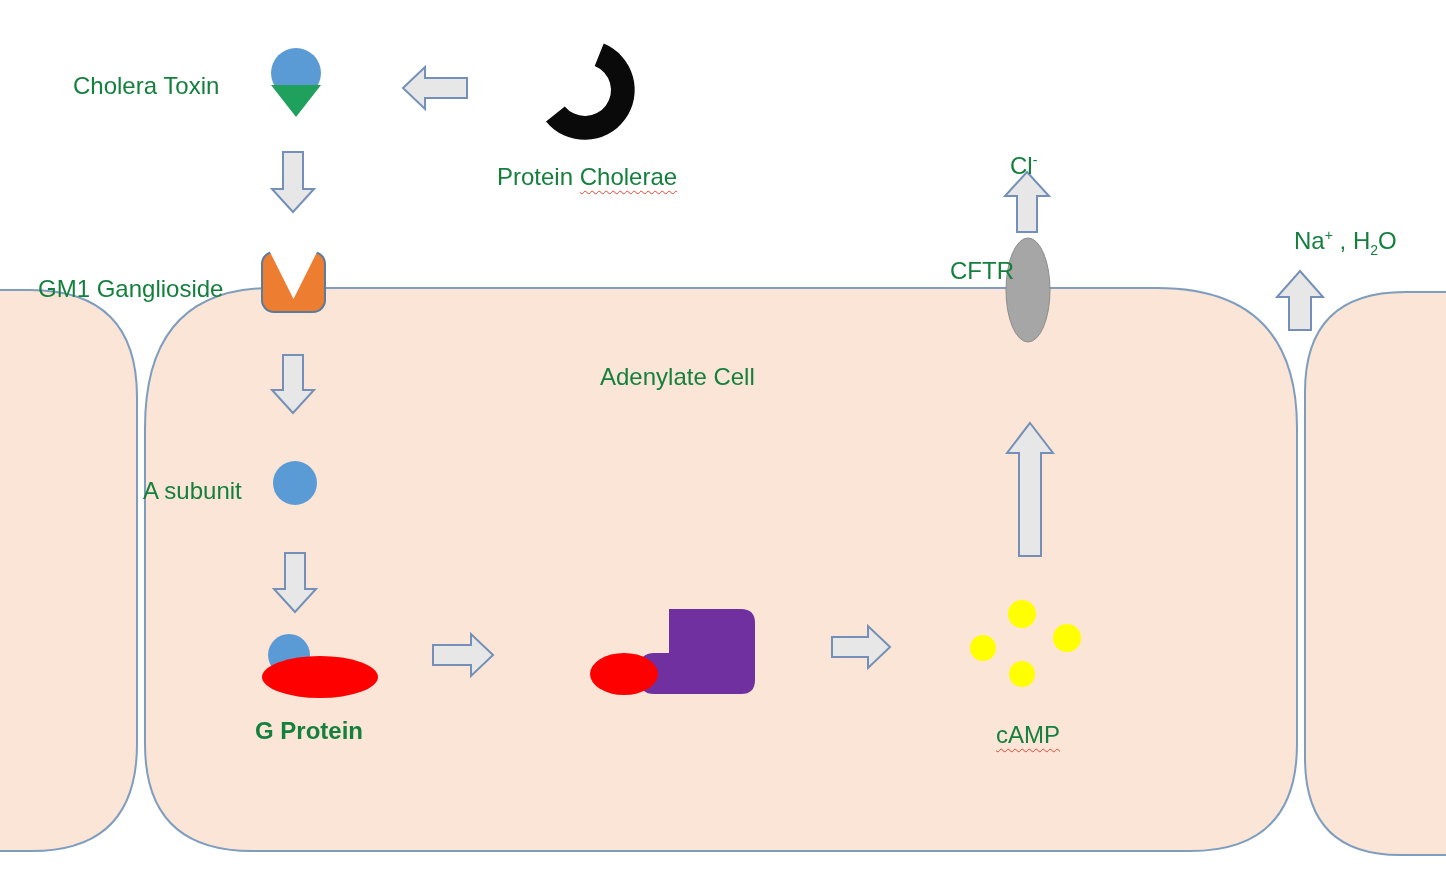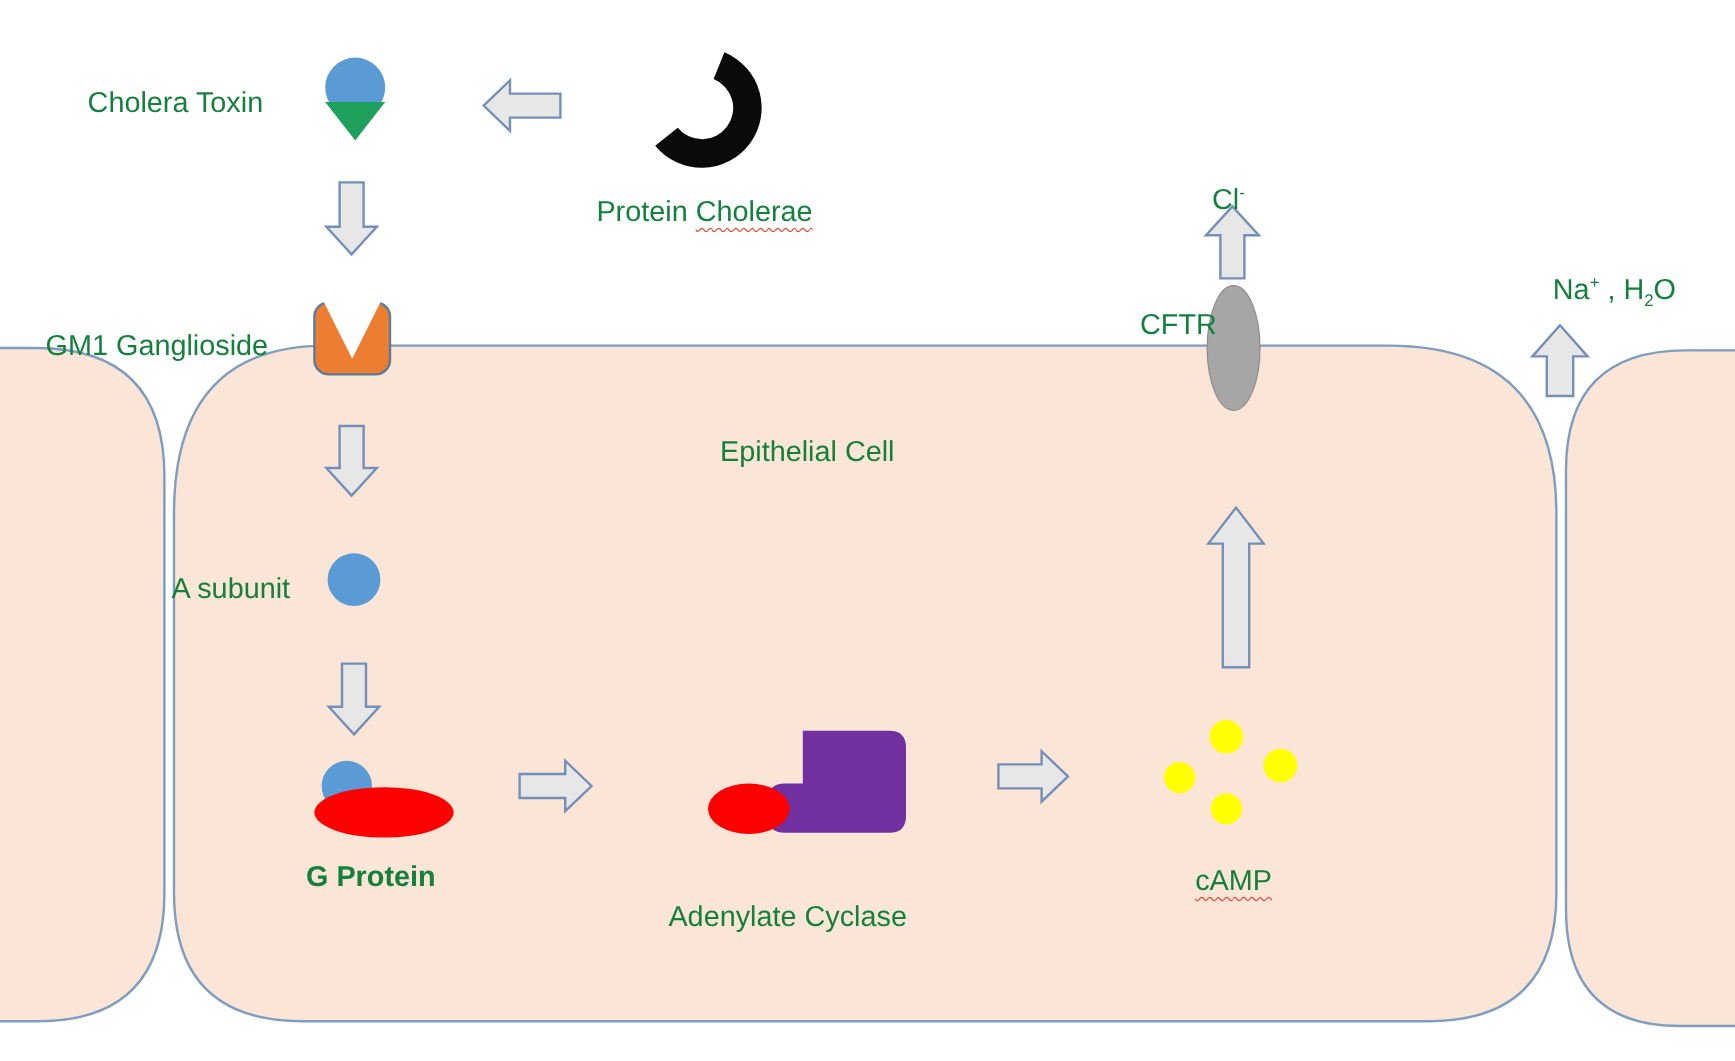--- a/index.html
+++ b/index.html
@@ -99,27 +99,26 @@
 
     <ellipse class="cftr-shape" cx="1028" cy="290" rx="22" ry="52" fill="#A6A6A6"></ellipse>
   </svg>
 
   <div class="label" style="left:73px; top:71px;">Cholera Toxin</div>
 
   <div class="label" style="left:497px; top:162px;"><span>Protein </span><span class="squiggle">Cholerae</span></div>
 
   <div class="label" style="left:38px; top:274px;">GM1 Ganglioside</div>
 
-  <div class="label" style="left:600px; top:362px;">Epithelial Cell</div>
+  <div class="label" style="left:600px; top:362px;">Adenylate Cell</div>
 
   <div class="label" style="left:143px; top:456px;margin-top:20px;">A subunit</div>
 
   <div class="label" style="left:255px; top:716px;font-weight:bold;">G Protein</div>
 
-  <div class="label" style="left:557px; top:750px;">Adenylate Cyclase</div>
 
   <div class="label squiggle" style="left:996px; top:720px;">cAMP</div>
 
   <div class="label" style="left:931px; top:256px;margin-left:19px;">CFTR</div>
 
   <div class="label" style="left:1010px; top:118px;margin-top:27px;"><span>Cl</span><sup>-</sup></div>
 
   <div class="label" style="left:1257px; top:220px;margin-left:37px;"><span>Na</span><sup>+</sup><span> , H</span><sub>2</sub><span>O</span></div>
 
 </div>

